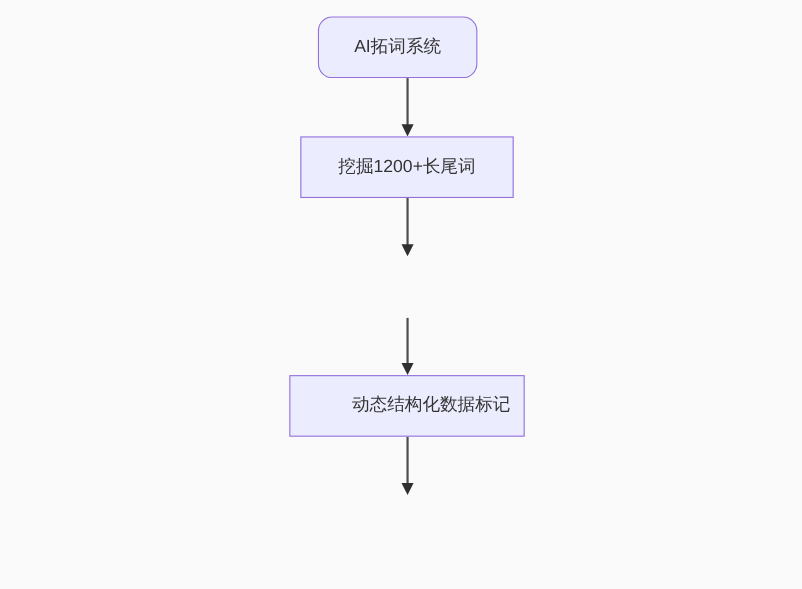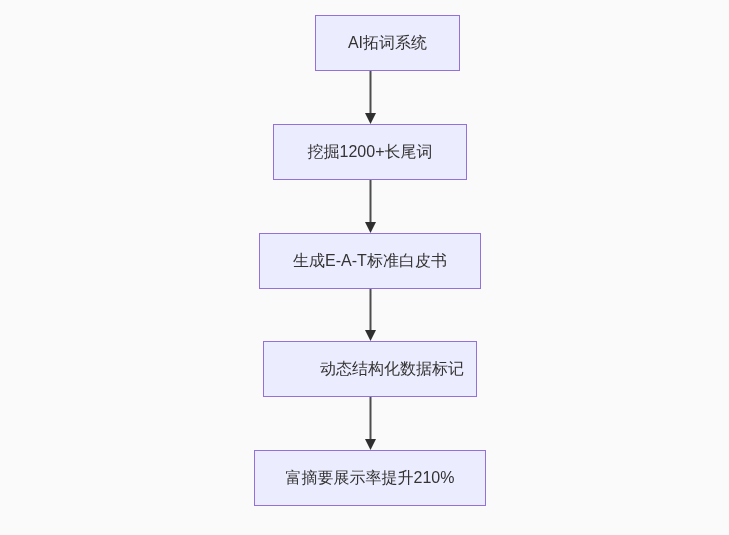--- a/index.html
+++ b/index.html
@@ -45,21 +45,21 @@
     justify-content: center;
     background: var(--node-fill);
     border: 1px solid var(--node-border);
     color: var(--node-text);
     font-size: 16px;
     line-height: 1;
     white-space: nowrap;
     text-align: center;
   }
   
-  .node-1 { left: 315px; top: 15px;  width: 145px; height: 56px; }
+  .node-1 { left: 289px; top: 15px;  width: 145px; height: 56px; border-radius: 13px; }
   .node-2 { left: 273px; top: 124px; width: 194px; height: 56px; text-align: center; }
   .node-3 { left: 259px; top: 233px; width: 222px; height: 56px; }
   .node-4 { left: 263px; top: 341px; width: 214px; height: 56px; padding-left: 44px; }
   .node-5 { left: 254px; top: 450px; width: 232px; height: 56px; }
 </style>
 </head>
 <body>
 
 <div class="canvas">
 
@@ -81,23 +81,17 @@
       <polygon class="edge-head" points="365,439 376,439 370.5,450"></polygon>
     </g>
   </svg>
 
   <div class="node node-1">
     <span>AI拓词系统</span>
   </div>
   <div class="node node-2">
     <span>挖掘1200+长尾词</span>
   </div>
-  <div class="node node-3">
-    <span>生成E-A-T标准白皮书</span>
-  </div>
   <div class="node node-4">
     <span>动态结构化数据标记</span>
-  </div>
-  <div class="node node-5">
-    <span>富摘要展示率提升210%</span>
   </div>
 
 </div>
 
 </body></html>

